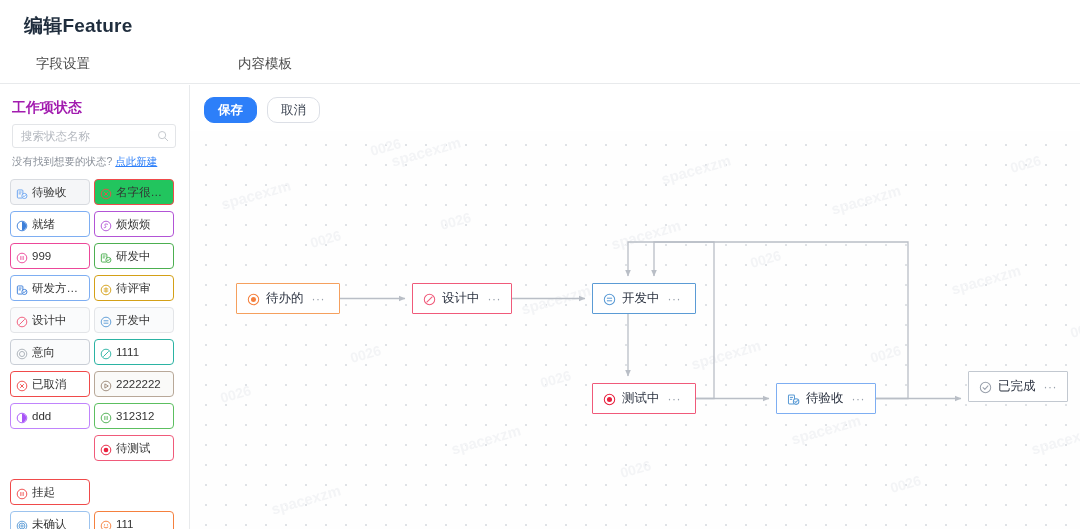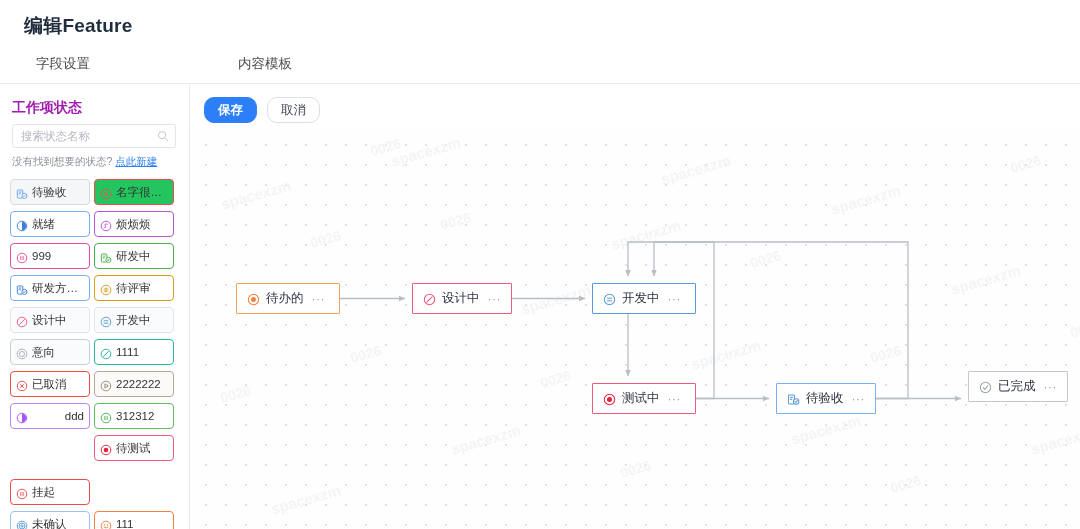--- a/index.html
+++ b/index.html
@@ -256,21 +256,21 @@
             </svg></span>
           <span class="cl">已取消</span>
         </div>
         <div class="chip" style="border-color: rgb(184, 168, 152); background: rgb(250, 250, 248);">
           <span class="ci"><svg viewBox="0 0 16 16" width="12" height="12">
               <circle cx="8" cy="8" r="6.4" fill="none" stroke="#9c8a7a" stroke-width="1.25"></circle>
               <polygon points="6.5,5.2 11,8 6.5,10.8" fill="none" stroke="#9c8a7a" stroke-width="1.25" stroke-linejoin="round"></polygon>
             </svg></span>
           <span class="cl">2222222</span>
         </div>
-        <div class="chip" style="border-color: rgb(192, 132, 252); background: rgb(255, 255, 255); justify-content: space-between;">
+        <div class="chip" style="border-color: rgb(192, 132, 252); background: rgb(255, 255, 255);">
           <span class="ci"><svg viewBox="0 0 16 16" width="12" height="12">
               <circle cx="8" cy="8" r="6.4" fill="none" stroke="#a855f7" stroke-width="1.25"></circle>
               <path d="M8 2.4 A5.6 5.6 0 0 1 8 13.6 Z" fill="#a855f7"></path>
             </svg></span>
           <span class="cl">ddd</span>
         </div>
         <div class="chip" style="border-color: rgb(92, 191, 96); background: rgb(255, 255, 255);">
           <span class="ci"><svg viewBox="0 0 16 16" width="12" height="12">
               <circle cx="8" cy="8" r="6.4" fill="none" stroke="#4caf50" stroke-width="1.25"></circle>
               <line x1="6.5" y1="5.4" x2="6.5" y2="10.6" stroke="#4caf50" stroke-width="1.25"></line>

